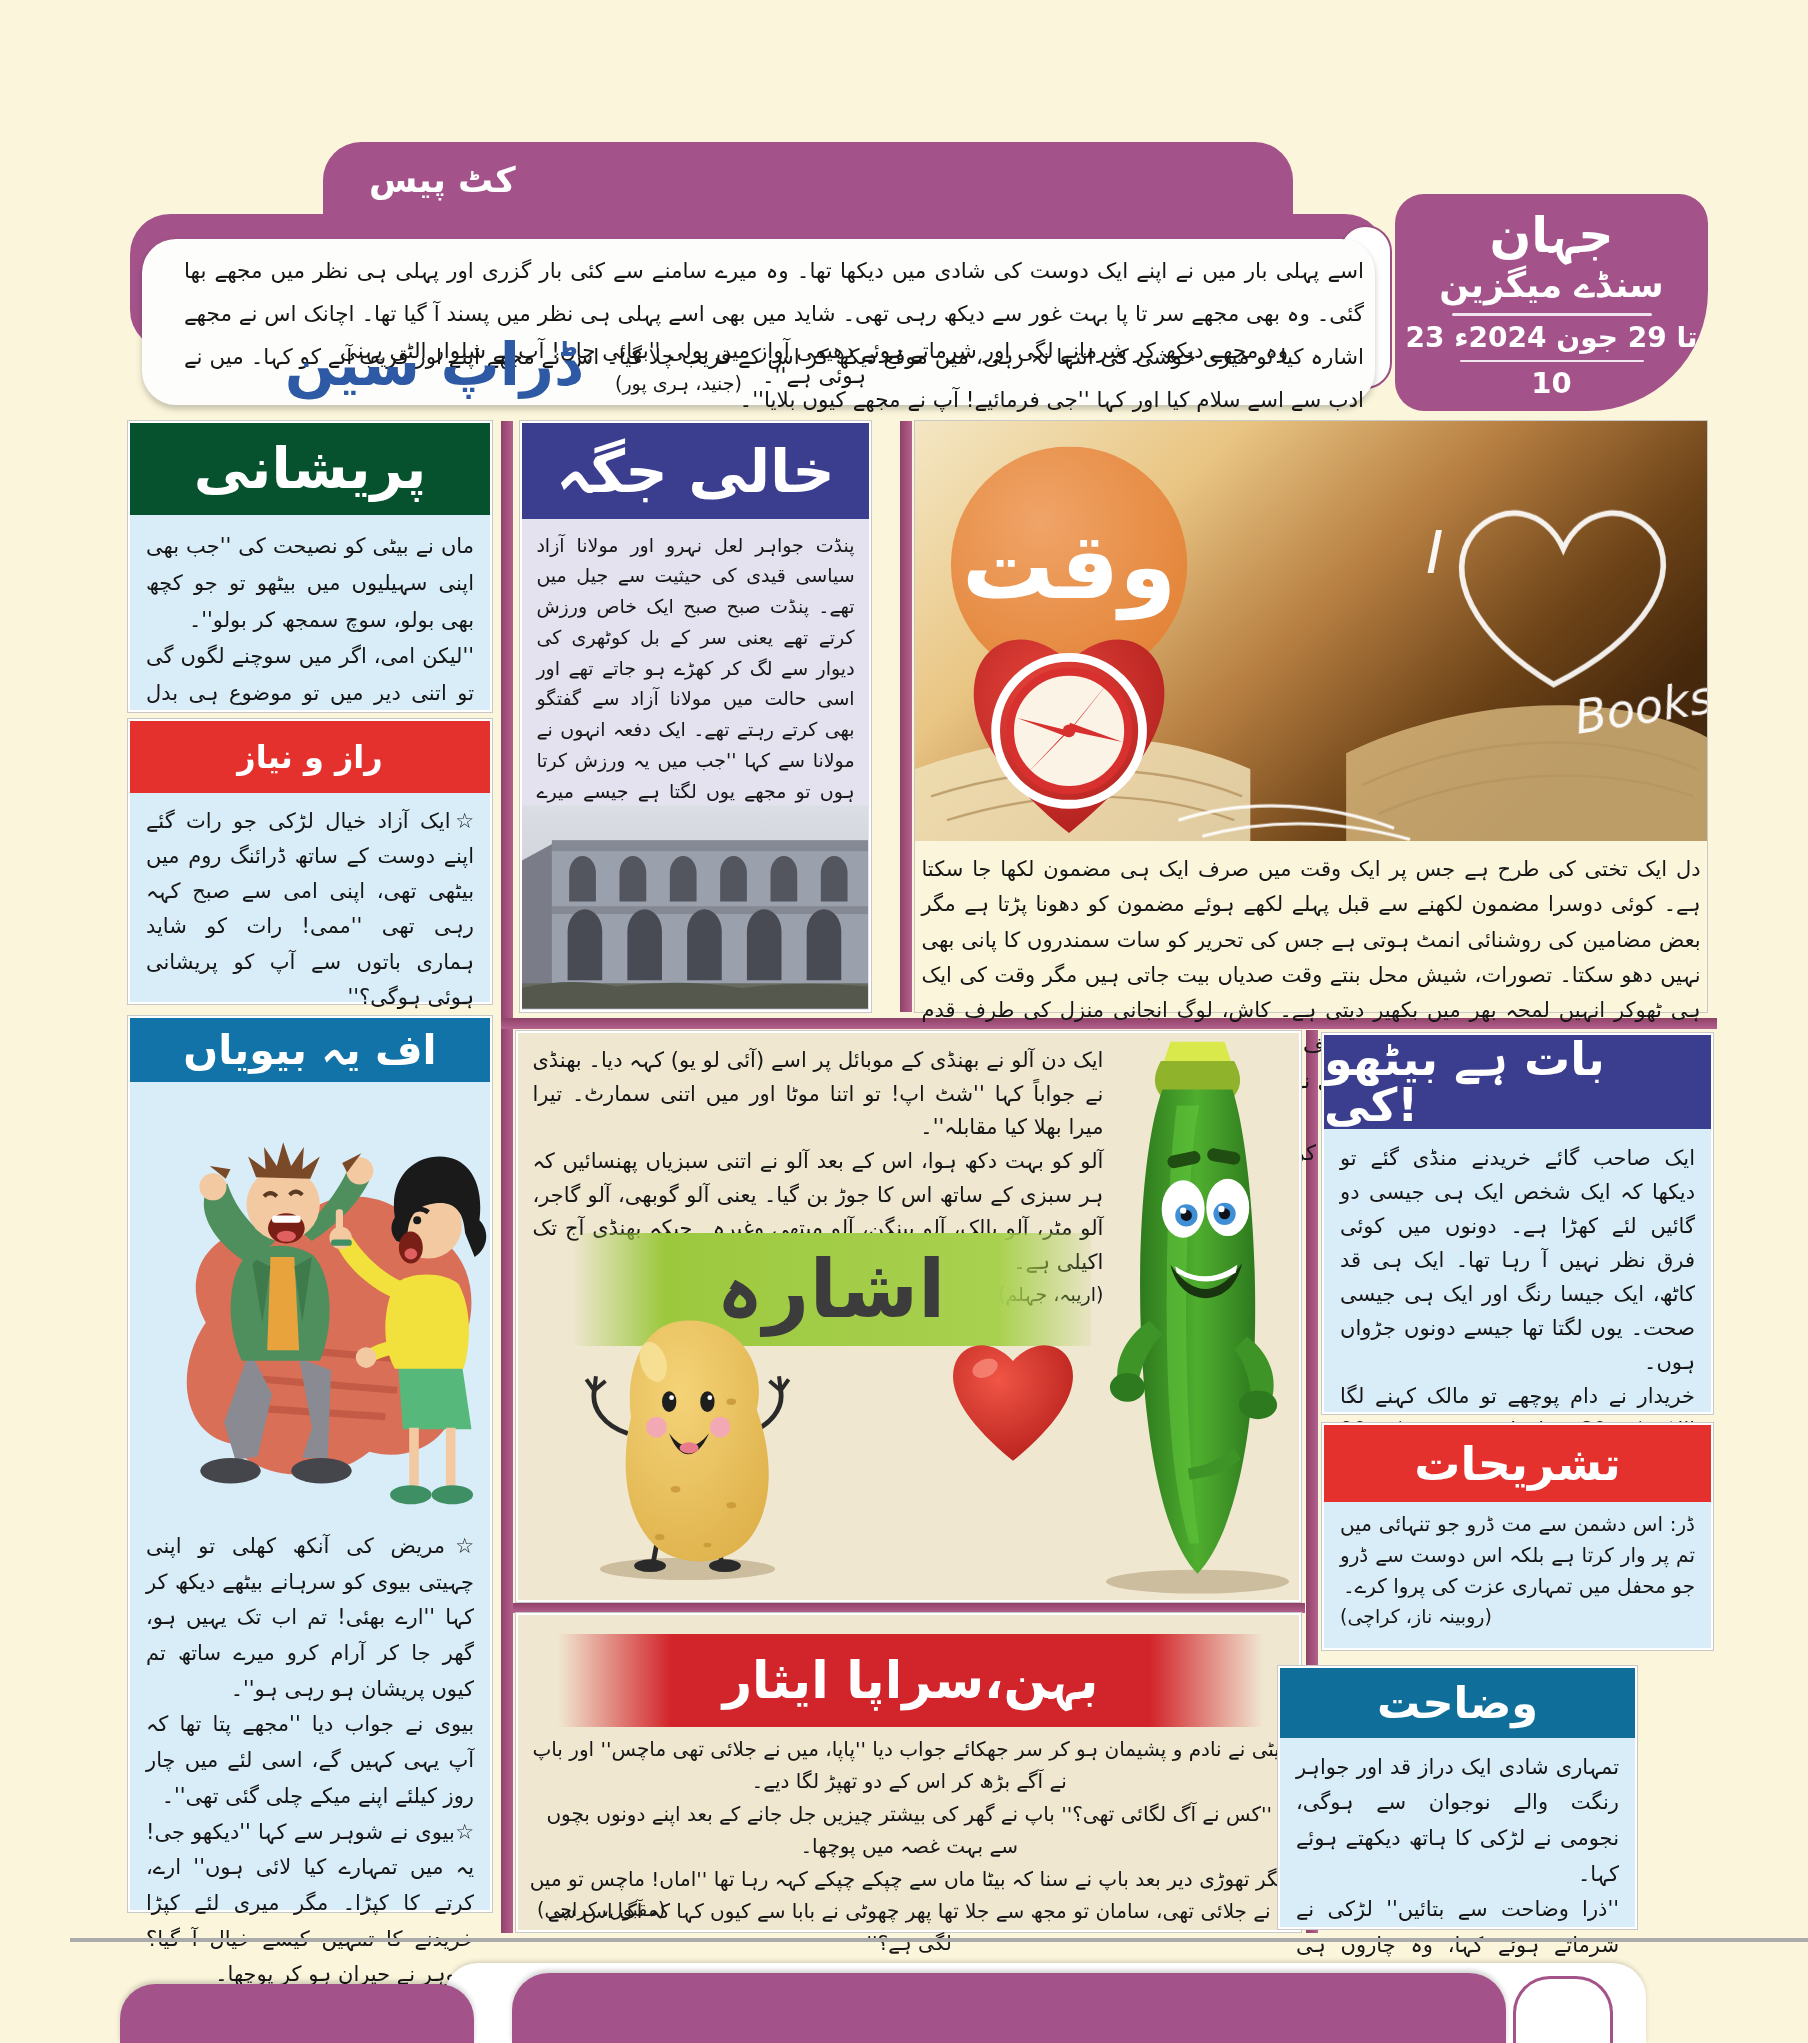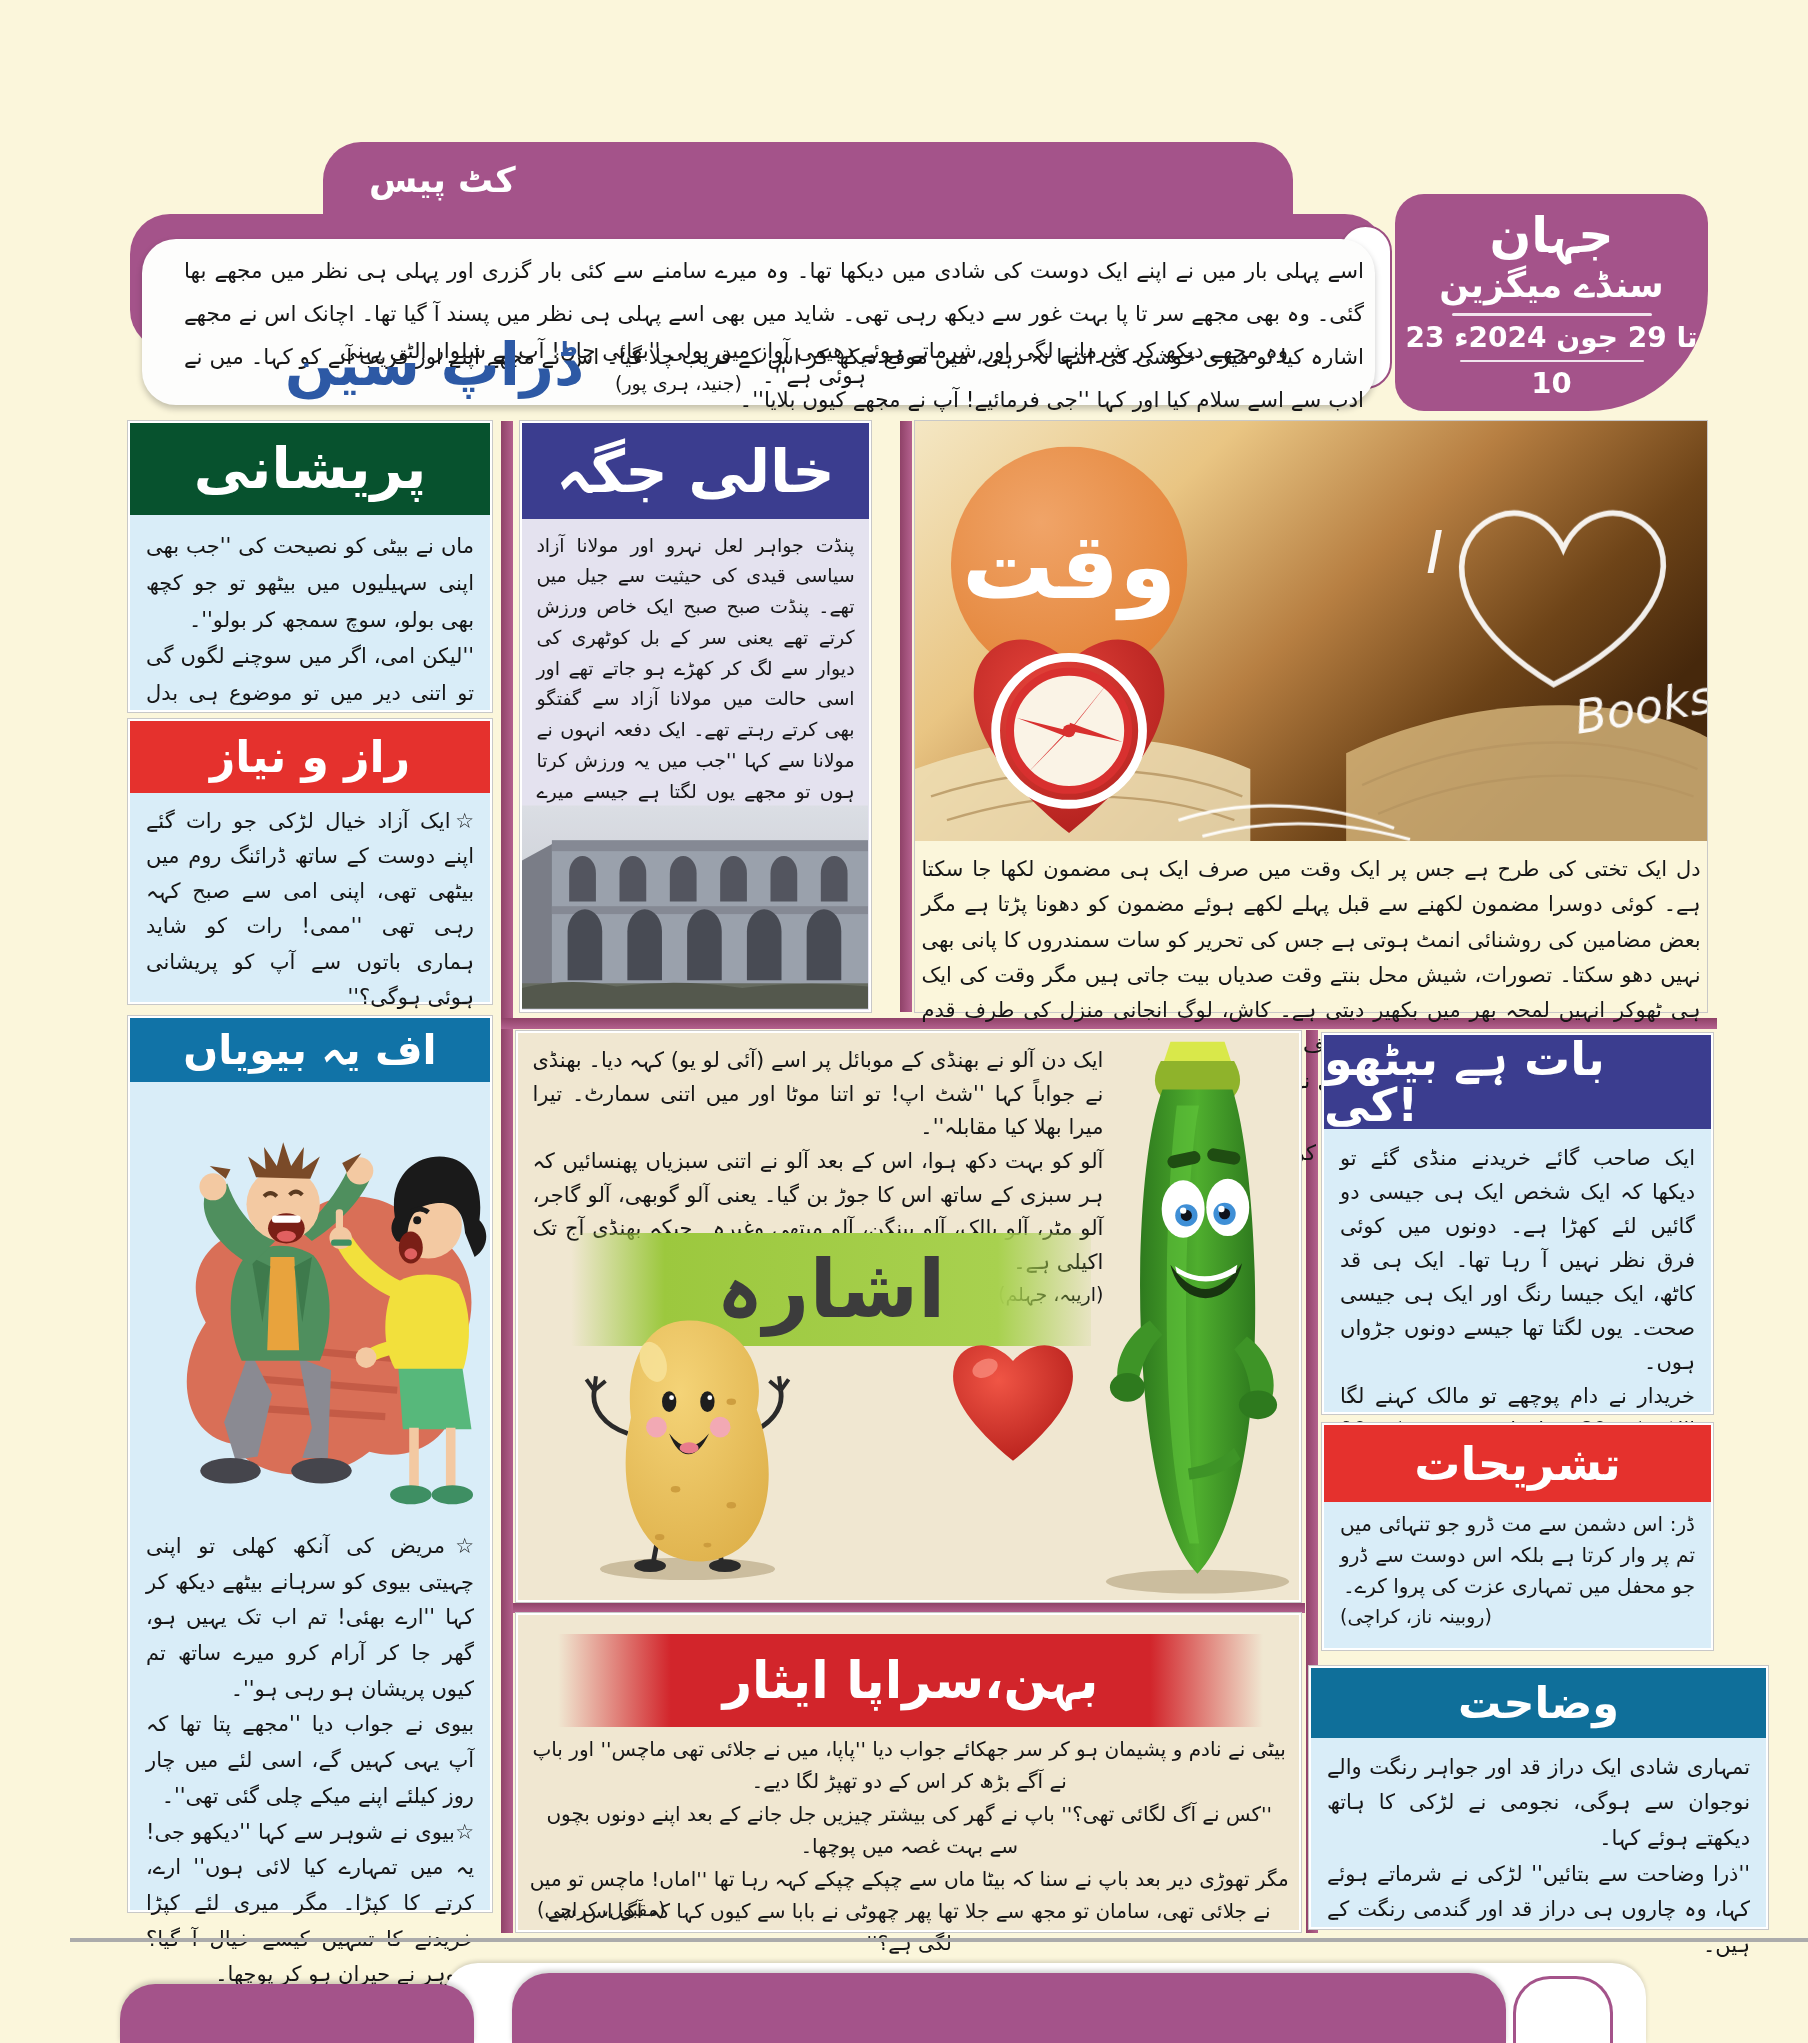--- a/index.html
+++ b/index.html
@@ -57,21 +57,21 @@
       <span>پریشانی</span>
       </div>
     <div class="bod" style="top:94px;bottom:0;padding:11.2px 16px;font-size:21px;line-height:1.75;">
       <p>ماں نے بیٹی کو نصیحت کی ''جب بھی اپنی سہیلیوں میں بیٹھو تو جو کچھ بھی بولو، سوچ سمجھ کر بولو''۔</p>
       <p>''لیکن امی، اگر میں سوچنے لگوں گی تو اتنی دیر میں تو موضوع ہی بدل جائے گا'' بیٹی نے پریشان ہو کر کہا۔</p>
       <div class="att">(عرویٰ، اسلام آباد)</div>
     </div>
   </div>
 
   <div class="sec panel-blue" style="left:128px;top:719px;width:364px;height:285px;">
-    <div class="hdr" style="top:0;height:72px;background:#E5312D;font-size:44px;">
+    <div class="hdr" style="top:0;height:72px;background:#E5312D;font-size:32px;">
       <span>راز و نیاز</span>
       </div>
     <div class="bod" style="top:73px;bottom:0;padding:9.6px 16px;font-size:21px;line-height:1.68;">
       <p>☆ایک آزاد خیال لڑکی جو رات گئے اپنے دوست کے ساتھ ڈرائنگ روم میں بیٹھی تھی، اپنی امی سے صبح کہہ رہی تھی ''ممی! رات کو شاید ہماری باتوں سے آپ کو پریشانی ہوئی ہوگی؟''</p>
       <p>''نہیں بیٹی''، ماں نے کہا۔ ''ہاں البتہ خاموشی کے طویل وقفے میرے لئے پریشان کن ضرور تھے''۔</p>
       <div class="att">(راشدہ، احمد پور شرقیہ)</div>
     </div>
   </div>
 
   <div class="sec panel-blue" style="left:128px;top:1016px;width:364px;height:896px;">
@@ -359,21 +359,21 @@
   <div class="sec panel-blue" style="left:1322px;top:1423px;width:391px;height:227px;">
     <div class="hdr" style="top:0;height:77px;background:#E5312D;font-size:46px;">
       <span>تشریحات</span>
       </div>
     <div class="bod" style="top:78px;bottom:0;padding:6.4px 16px;font-size:20px;line-height:1.55;">
       <p>ڈر: اس دشمن سے مت ڈرو جو تنہائی میں تم پر وار کرتا ہے بلکہ اس دوست سے ڈرو جو محفل میں تمہاری عزت کی پروا کرے۔</p>
       <div class="att" style="margin-top:0;">(روبینہ ناز، کراچی)</div>
     </div>
   </div>
 
-  <div class="sec panel-blue" style="left:1309px;top:1666px;width:459px;height:263px;">
+  <div class="sec panel-blue" style="left:1278px;top:1666px;width:359px;height:263px;">
     <div class="hdr" style="top:0;height:70px;background:#0F6F9A;font-size:43px;">
       <span>وضاحت</span>
       </div>
     <div class="bod" style="top:72px;bottom:0;padding:9.6px 16px;font-size:21px;line-height:1.7;">
       <p>تمہاری شادی ایک دراز قد اور جواہر رنگت والے نوجوان سے ہوگی، نجومی نے لڑکی کا ہاتھ دیکھتے ہوئے کہا۔</p>
       <p>''ذرا وضاحت سے بتائیں'' لڑکی نے شرماتے ہوئے کہا، وہ چاروں ہی دراز قد اور گندمی رنگت کے ہیں۔</p>
       <div class="att">(رضا، کراچی)</div>
     </div>
   </div>
 

